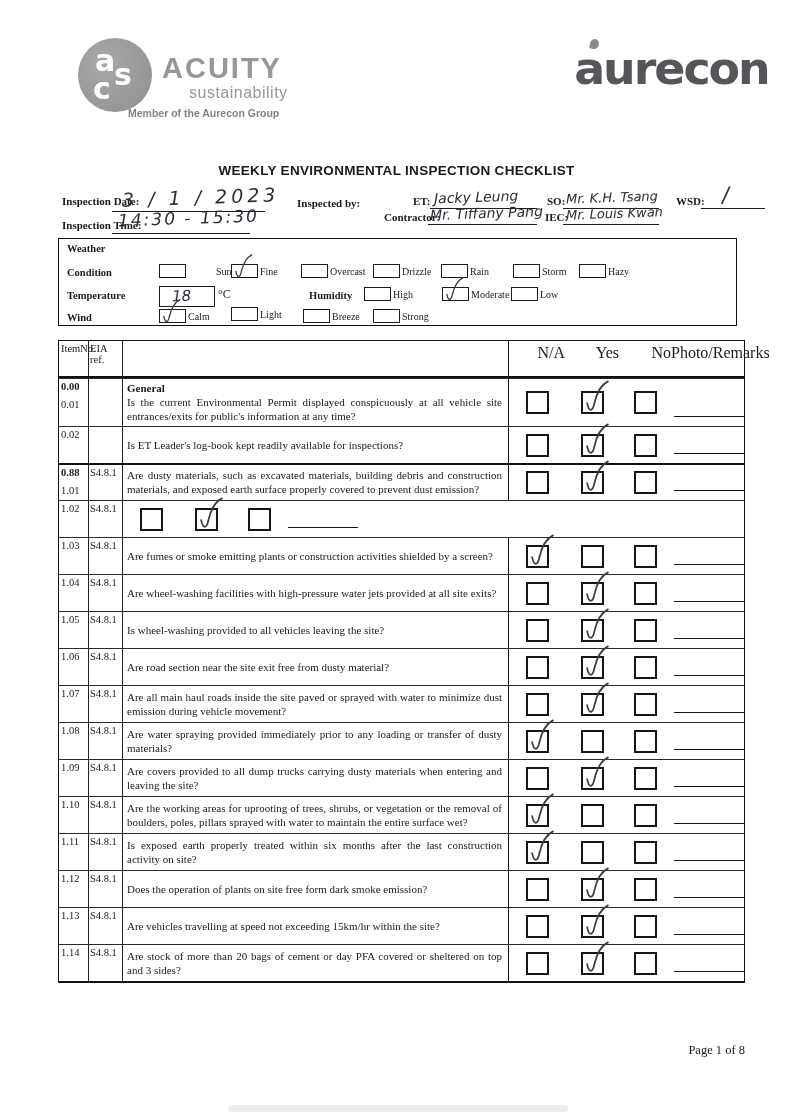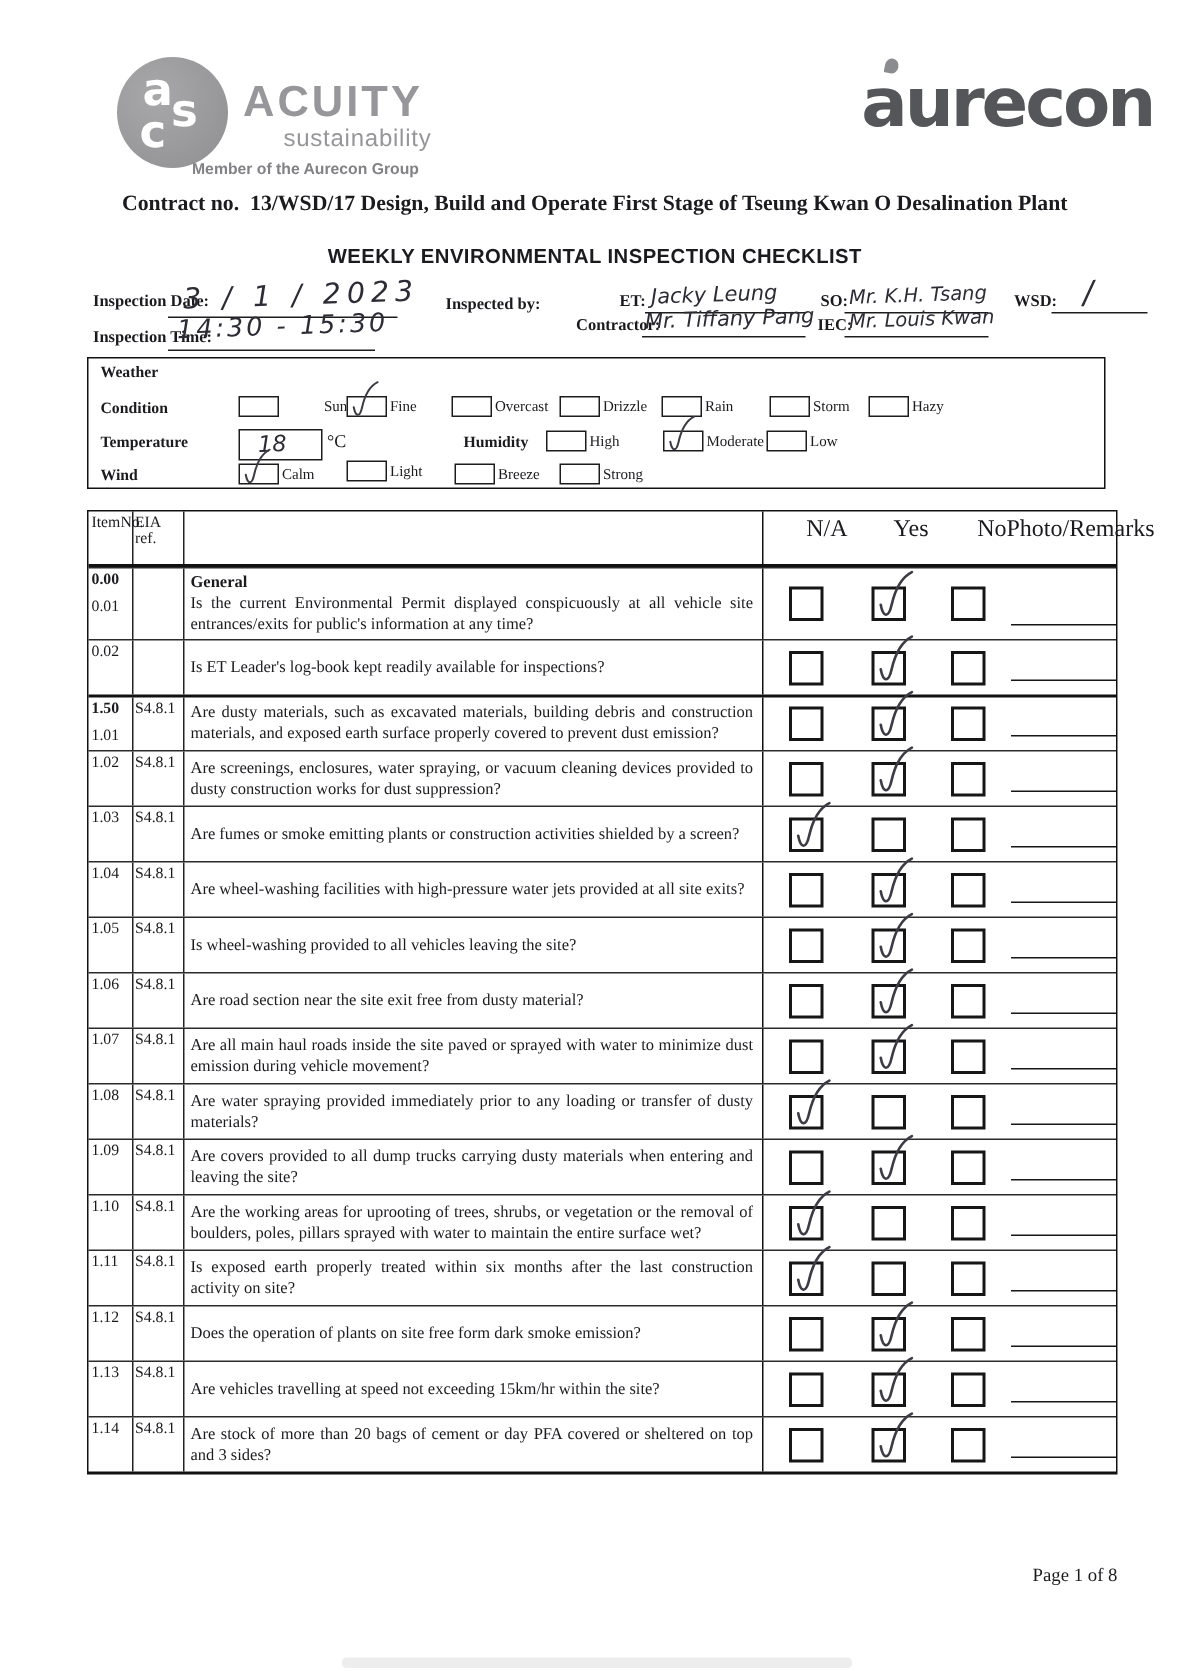--- a/index.html
+++ b/index.html
@@ -96,21 +96,20 @@
     <div class="ac-name">ACUITY</div>
     <div class="ac-sub">sustainability</div>
     <div class="ac-tag">Member of the Aurecon Group</div>
   </div>
 
   <div class="aurecon">
     <div class="au-drop"></div>
     <div class="au-word">aurecon</div>
   </div>
 
-  <div class="contract-title">Contract no.  13/WSD/17 Design, Build and Operate First Stage of Tseung Kwan O Desalination Plant</div>
   <div class="checklist-title">WEEKLY ENVIRONMENTAL INSPECTION CHECKLIST</div>
 
   <div class="lbl" style="left:62px; top:195px;">Inspection Date:</div>
   <div class="uline" style="left:112px; top:192px; width:153px; height:20px;"></div>
   <div class="hw" style="left:122px; top:186px; font-size:19px; letter-spacing:4px;">3 / 1 / 2023</div>
 
   <div class="lbl" style="left:62px; top:219px;">Inspection Time:</div>
   <div class="uline" style="left:112px; top:214px; width:138px; height:20px;"></div>
   <div class="hw" style="left:118px; top:208px; font-size:17px; letter-spacing:2px;">14:30 - 15:30</div>
 
@@ -290,21 +289,21 @@
             <span class="cbcell">
               <span class="cb"></span>
             </span>
             <span class="remcell">
               <span class="remark-line"></span>
             </span>
           </div>
         </div>
         <div class="trow sect-top">
           <div class="c-item">
-            <span class="it-b">1.50</span>
+            <span class="it-b">0.88</span>
             <span class="it-gap"></span>
             <span class="">1.01</span>
           </div>
           <div class="c-eia">S4.8.1</div>
           <div class="c-q">
             <div class="q-text">Are dusty materials, such as excavated materials, building debris and construction materials, and exposed earth surface properly covered to prevent dust emission?</div>
           </div>
           <div class="c-ans">
             <span class="cbcell">
               <span class="cb"></span>
@@ -322,23 +321,20 @@
             <span class="remcell">
               <span class="remark-line"></span>
             </span>
           </div>
         </div>
         <div class="trow">
           <div class="c-item">
             <span class="">1.02</span>
           </div>
           <div class="c-eia">S4.8.1</div>
-          <div class="c-q">
-            <div class="q-text">Are screenings, enclosures, water spraying, or vacuum cleaning devices provided to dusty construction works for dust suppression?</div>
-          </div>
           <div class="c-ans">
             <span class="cbcell">
               <span class="cb"></span>
             </span>
             <span class="cbcell">
               <span class="cb">
                 <svg class="tick" viewBox="0 0 26 34">
                   <path d="M4 22 C5.5 30 9 31 11 22 C13.5 11 18 4 24 1"></path>
                 </svg>
               </span>

